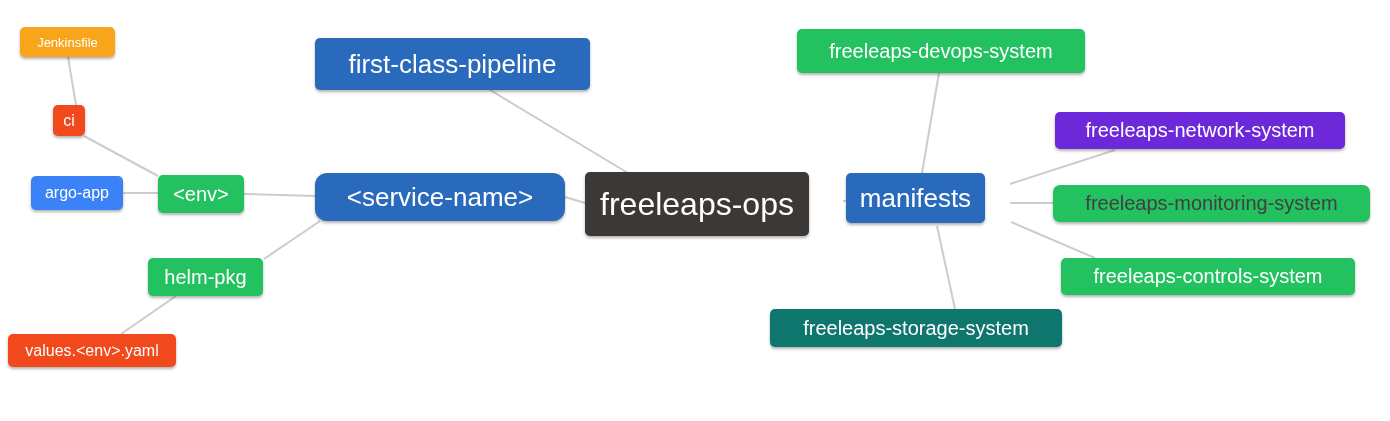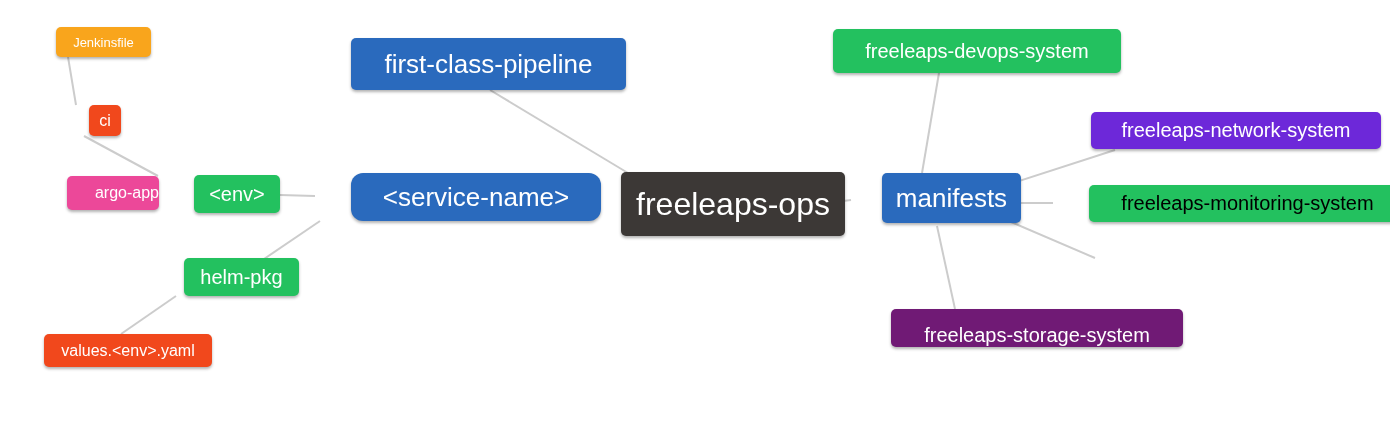--- a/index.html
+++ b/index.html
@@ -27,21 +27,20 @@
     box-sizing: border-box;
     display: flex;
     align-items: center;
     justify-content: center;
     color: #ffffff;
     border-radius: 5px;
     box-shadow: 0 2px 3px rgba(0,0,0,0.3);
     white-space: nowrap;
     cursor: pointer;
     z-index: 2;
-    margin-left: 36px;
   }
   .lvl0 { font-size: 32px; }
   .lvl1 { font-size: 26px; }
   .lvl2 { font-size: 20px; }
   .lvl3 { font-size: 16px; }
   .lvl4 { font-size: 13px; }
   .node span { pointer-events: none; }
 </style>
 </head>
 <body>
@@ -63,21 +62,21 @@
       <line x1="1011" y1="222" x2="1095" y2="258" stroke="#cccccc" stroke-width="2"></line>
       <line x1="937" y1="226" x2="955" y2="309" stroke="#cccccc" stroke-width="2"></line>
     </svg>
 
   <div class="node lvl4" style="left: 20px; top: 27px; width: 95px; height: 30px; background: rgb(249, 165, 28); color: rgb(255, 255, 255);">
     <span>Jenkinsfile</span>
   </div>
   <div class="node lvl3" style="left: 53px; top: 105px; width: 32px; height: 31px; background: rgb(241, 72, 28); color: rgb(255, 255, 255);">
     <span>ci</span>
   </div>
-  <div class="node lvl3" style="left: 31px; top: 176px; width: 92px; height: 34px; background: #ec4899; color: rgb(255, 255, 255); justify-content: flex-end;">
+  <div class="node lvl3" style="left: 31px; top: 176px; width: 92px; height: 34px; background: #3b82f6; color: rgb(255, 255, 255);">
     <span>argo-app</span>
   </div>
   <div class="node lvl2" style="left: 158px; top: 175px; width: 86px; height: 38px; background: rgb(35, 193, 95); color: rgb(255, 255, 255);">
     <span>&lt;env&gt;</span>
   </div>
   <div class="node lvl2" style="left: 148px; top: 258px; width: 115px; height: 38px; background: rgb(35, 193, 95); color: rgb(255, 255, 255);">
     <span>helm-pkg</span>
   </div>
   <div class="node lvl1" style="left: 315px; top: 38px; width: 275px; height: 52px; background: rgb(42, 106, 189); color: rgb(255, 255, 255);">
     <span>first-class-pipeline</span>
@@ -93,19 +92,22 @@
   </div>
   <div class="node lvl1" style="left: 846px; top: 173px; width: 139px; height: 50px; background: rgb(42, 106, 189); color: rgb(255, 255, 255);">
     <span>manifests</span>
   </div>
   <div class="node lvl2" style="left: 797px; top: 29px; width: 288px; height: 44px; background: rgb(35, 193, 95); color: rgb(255, 255, 255);">
     <span>freeleaps-devops-system</span>
   </div>
   <div class="node lvl2" style="left: 1055px; top: 112px; width: 290px; height: 37px; background: #6d28d9; color: rgb(255, 255, 255);">
     <span>freeleaps-network-system</span>
   </div>
-  <div class="node lvl2" style="left: 1053px; top: 185px; width: 317px; height: 37px; background: rgb(35, 193, 95); color: #000000;">
+  <div class="node lvl2" style="left: 1053px; top: 185px; width: 317px; height: 37px; background: rgb(35, 193, 95); color: #404040; border-radius: 7px;">
     <span>freeleaps-monitoring-system</span>
   </div>
-  <div class="node lvl2" style="left: 855px; top: 309px; width: 292px; height: 38px; background: #701a75; color: rgb(255, 255, 255); align-items: flex-end;">
+  <div class="node lvl2" style="left: 1061px; top: 258px; width: 294px; height: 37px; background: rgb(35, 193, 95); color: rgb(255, 255, 255);">
+    <span>freeleaps-controls-system</span>
+  </div>
+  <div class="node lvl2" style="left: 770px; top: 309px; width: 292px; height: 38px; background: #0f766e; color: rgb(255, 255, 255);">
     <span>freeleaps-storage-system</span>
   </div>
 </div>
 
 </body></html>

